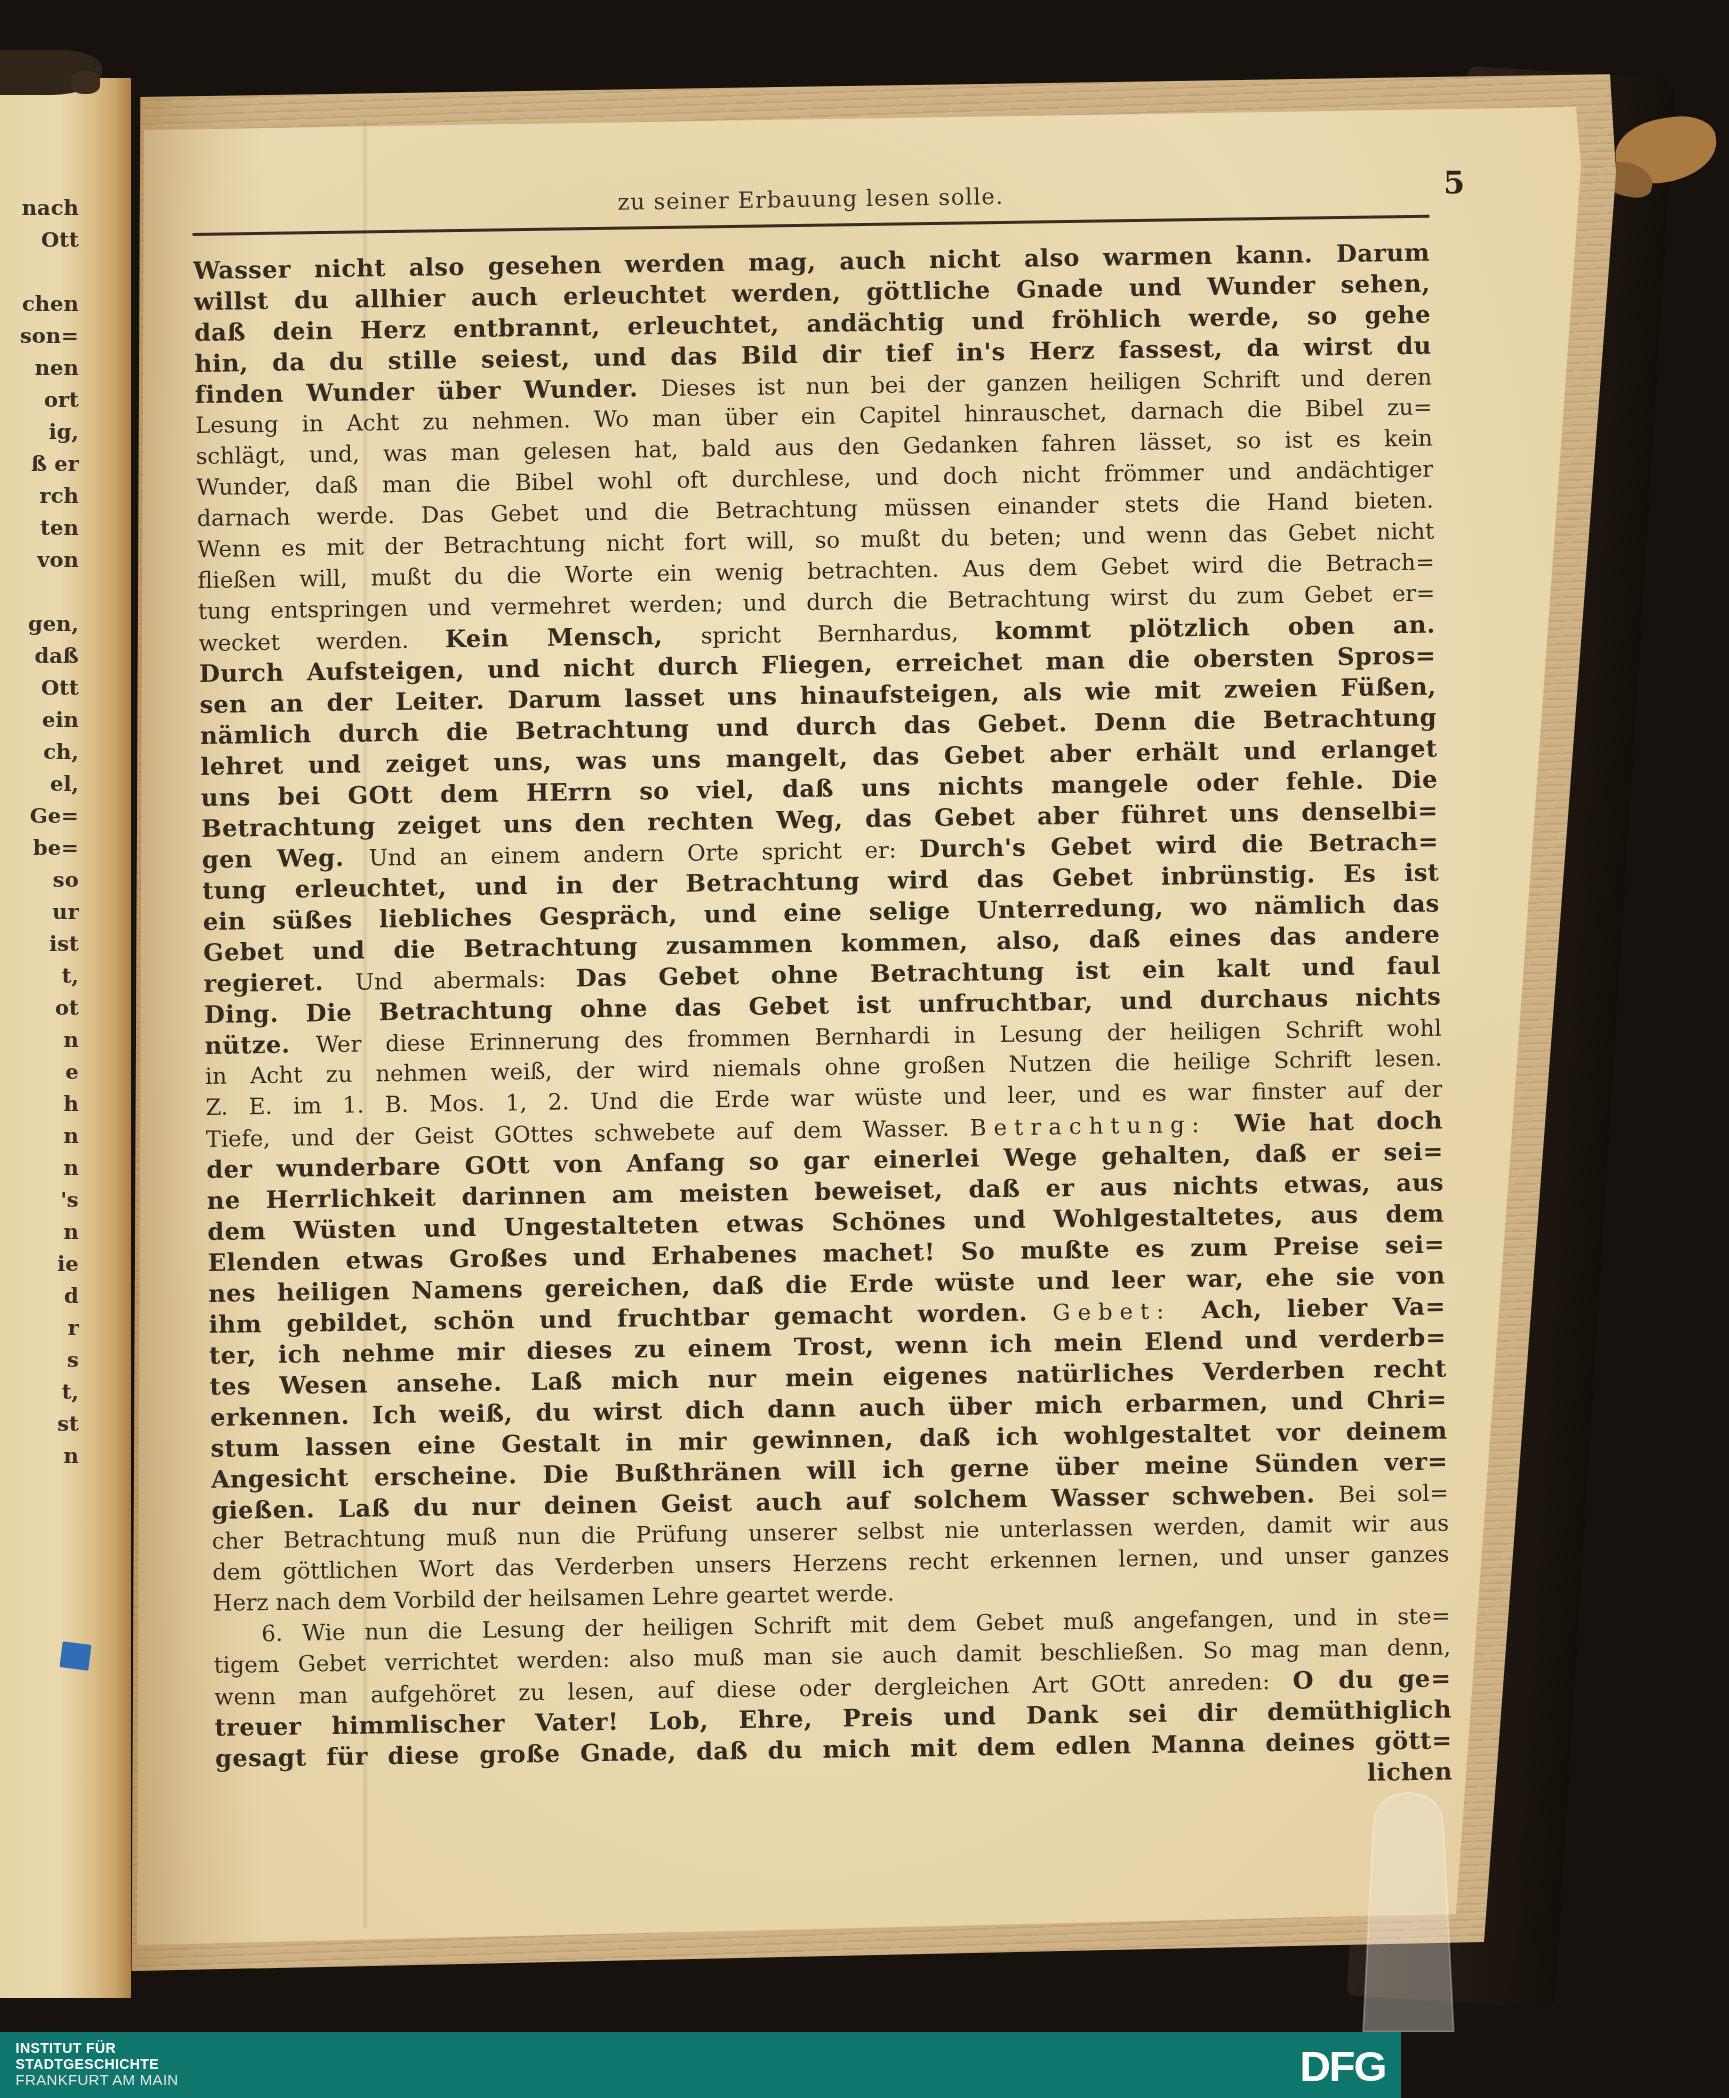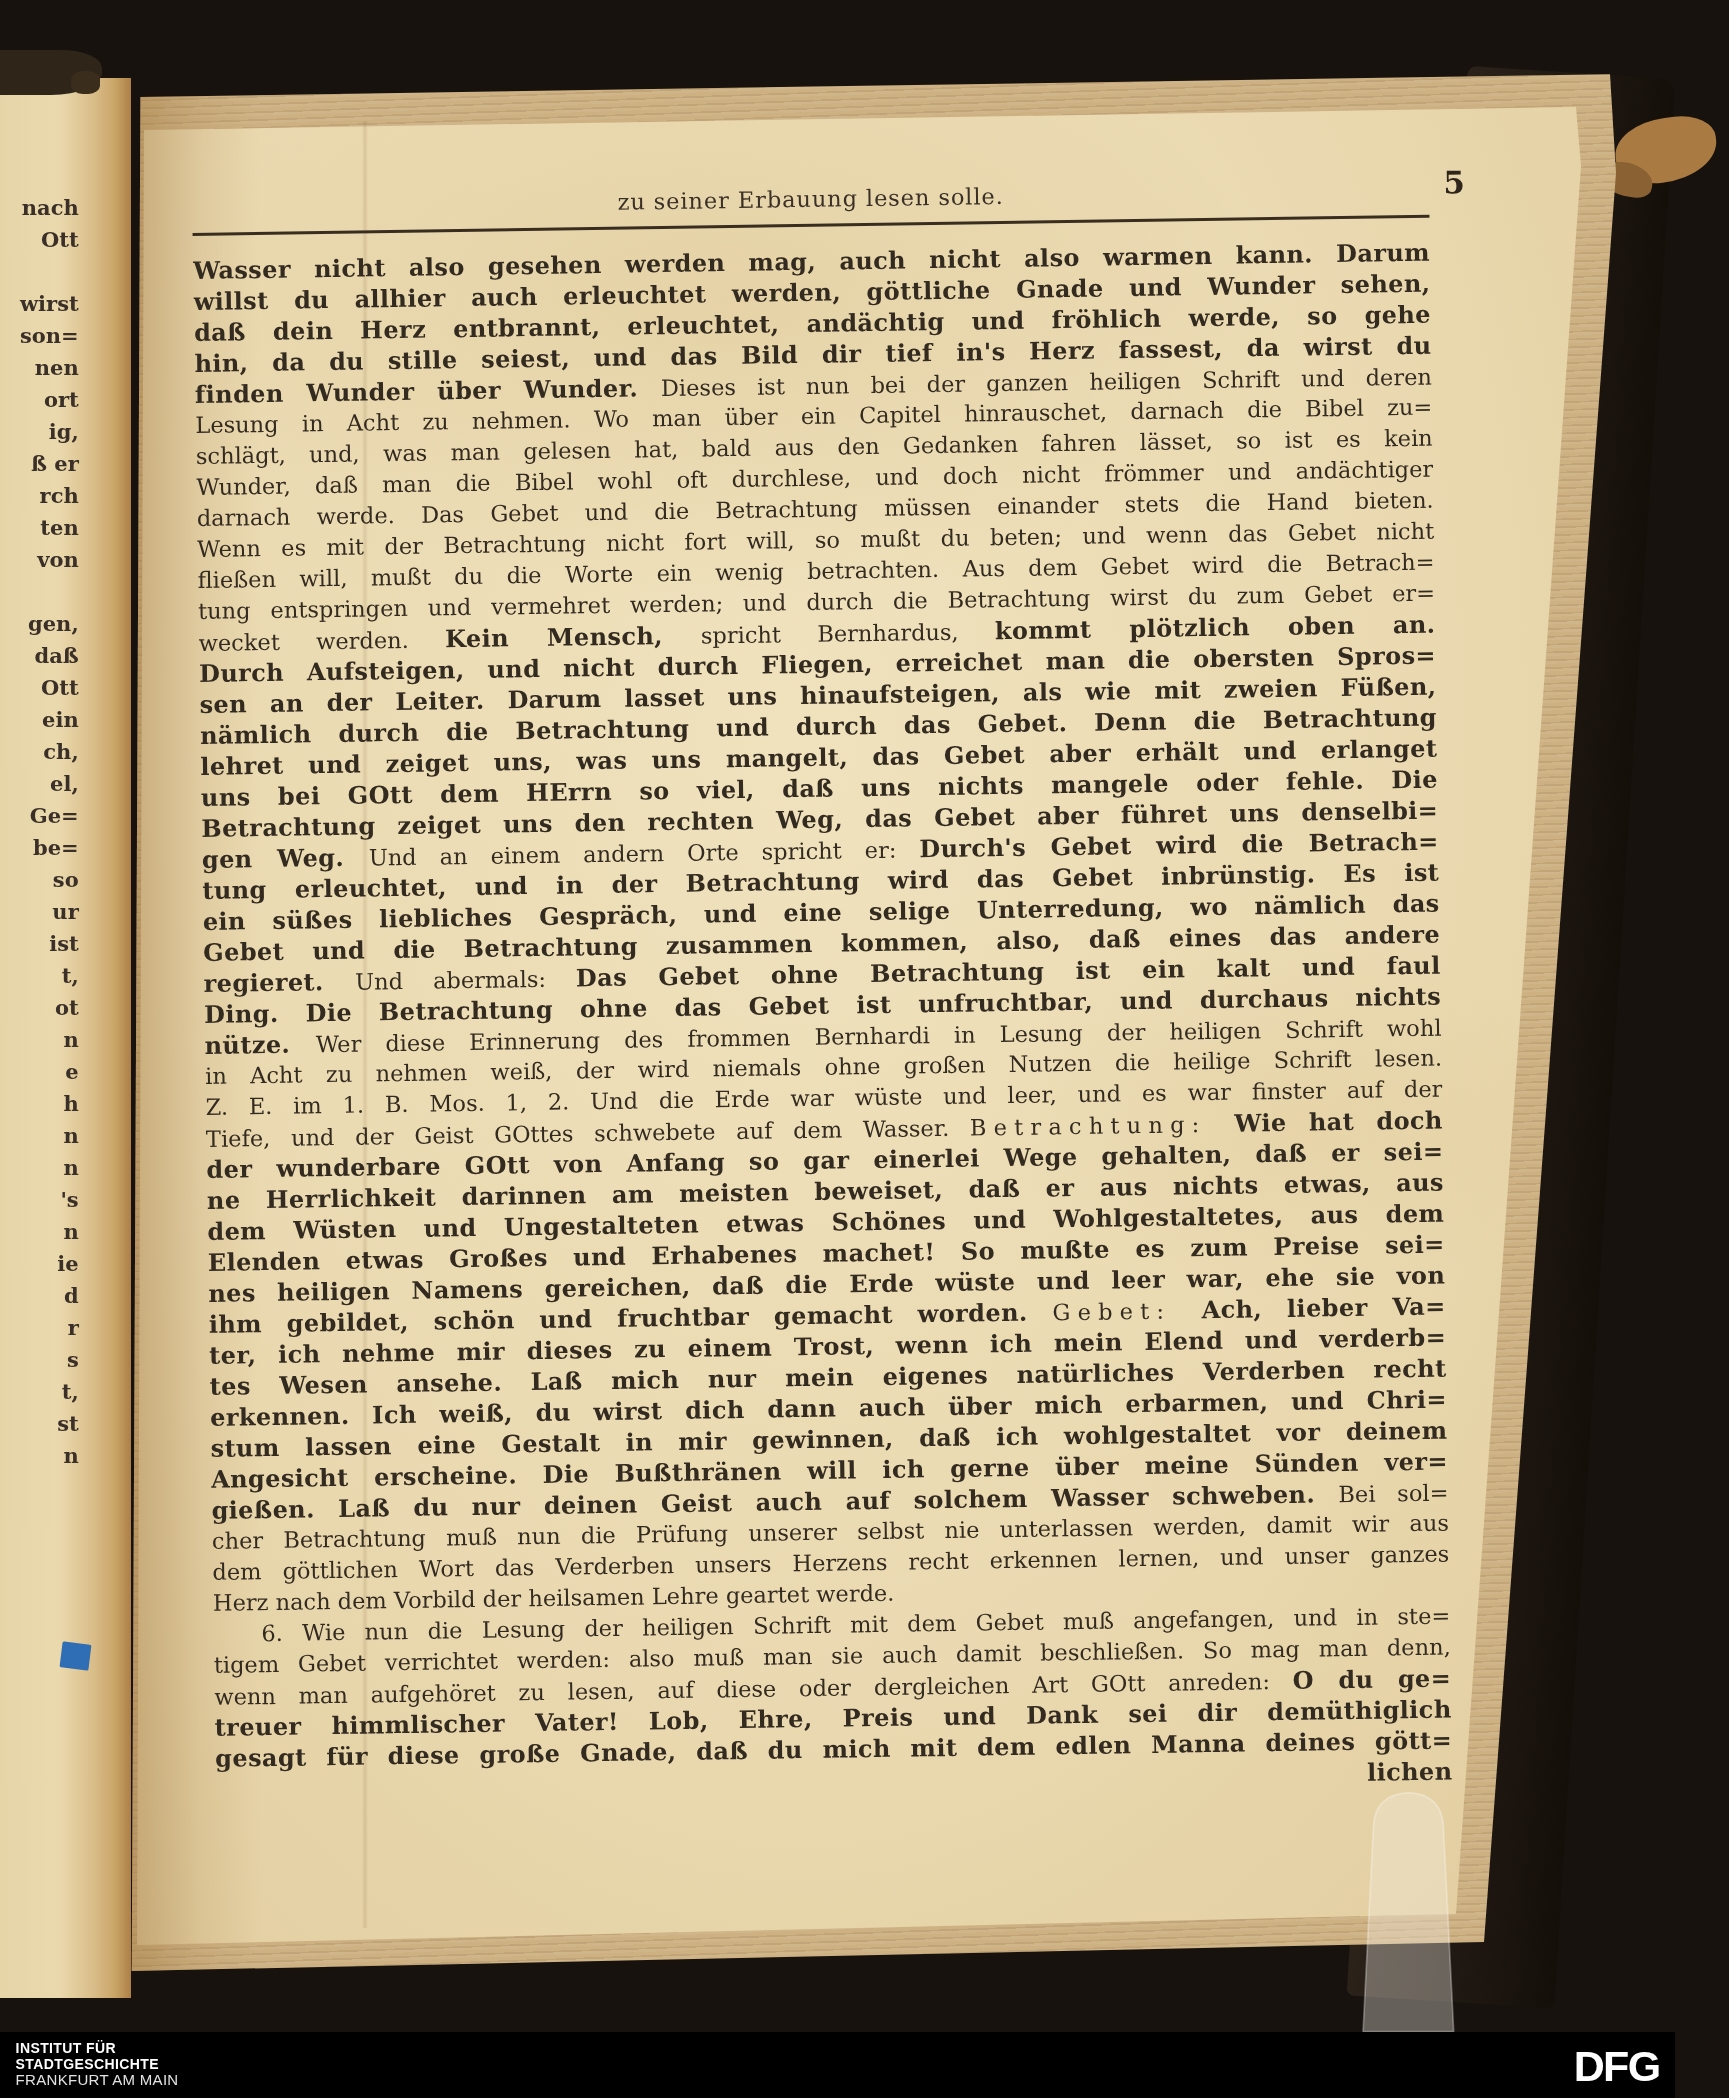--- a/index.html
+++ b/index.html
@@ -61,21 +61,21 @@
   .line.right{text-align-last:right;}
   .line.indent{padding-left:48px;}
   .seg-r{font-weight:400;}
   .seg-b{font-weight:700;font-size:24px;letter-spacing:0.4px;}
   .seg-sp{font-weight:400;letter-spacing:.32em;}
 
   
   .plastic{position:absolute;left:1332px;top:1788px;width:164px;height:244px;z-index:6;}
 
   
-  .footer{position:absolute;left:0;top:2032px;width:1675px;height:67px;background:#000000;
+  .footer{position:absolute;left:0;top:2032px;width:1401px;height:67px;background:#0f766e;
     z-index:10;font-family:"Liberation Sans",sans-serif;color:#fff;}
   .inst{position:absolute;left:15.6px;top:7.8px;line-height:16.4px;}
   .inst .l1,.inst .l2{font-size:14px;font-weight:700;letter-spacing:0.4px;}
   .inst .l3{font-size:15px;font-weight:400;color:#e3e3e3;letter-spacing:0.3px;line-height:14px;}
   .ref{position:absolute;left:50%;top:50%;transform:translate(-50%,-50%);
     font-size:26px;font-weight:400;color:#f5f5f5;white-space:nowrap;}
   .dfg{position:absolute;right:15.6px;top:50%;transform:translateY(-50%);
     font-size:43px;font-weight:700;letter-spacing:-1.7px;color:#fff;font-stretch:condensed;text-align:right;}
 </style>
 </head>
@@ -83,21 +83,21 @@
 
 <div id="stage">
 
   <div class="facing-strip"></div>
   <div class="binding-nub"></div>
   <div class="binding-nub2"></div>
   <div class="frags">
       <div class="frag">nach</div>
       <div class="frag">Ott</div>
       <div class="frag"></div>
-      <div class="frag">wirst</div>
+      <div class="frag">chen</div>
       <div class="frag">son=</div>
       <div class="frag">nen</div>
       <div class="frag">ort</div>
       <div class="frag">ig,</div>
       <div class="frag">ß er</div>
       <div class="frag">rch</div>
       <div class="frag">ten</div>
       <div class="frag">von</div>
       <div class="frag"></div>
       <div class="frag">gen,</div>

